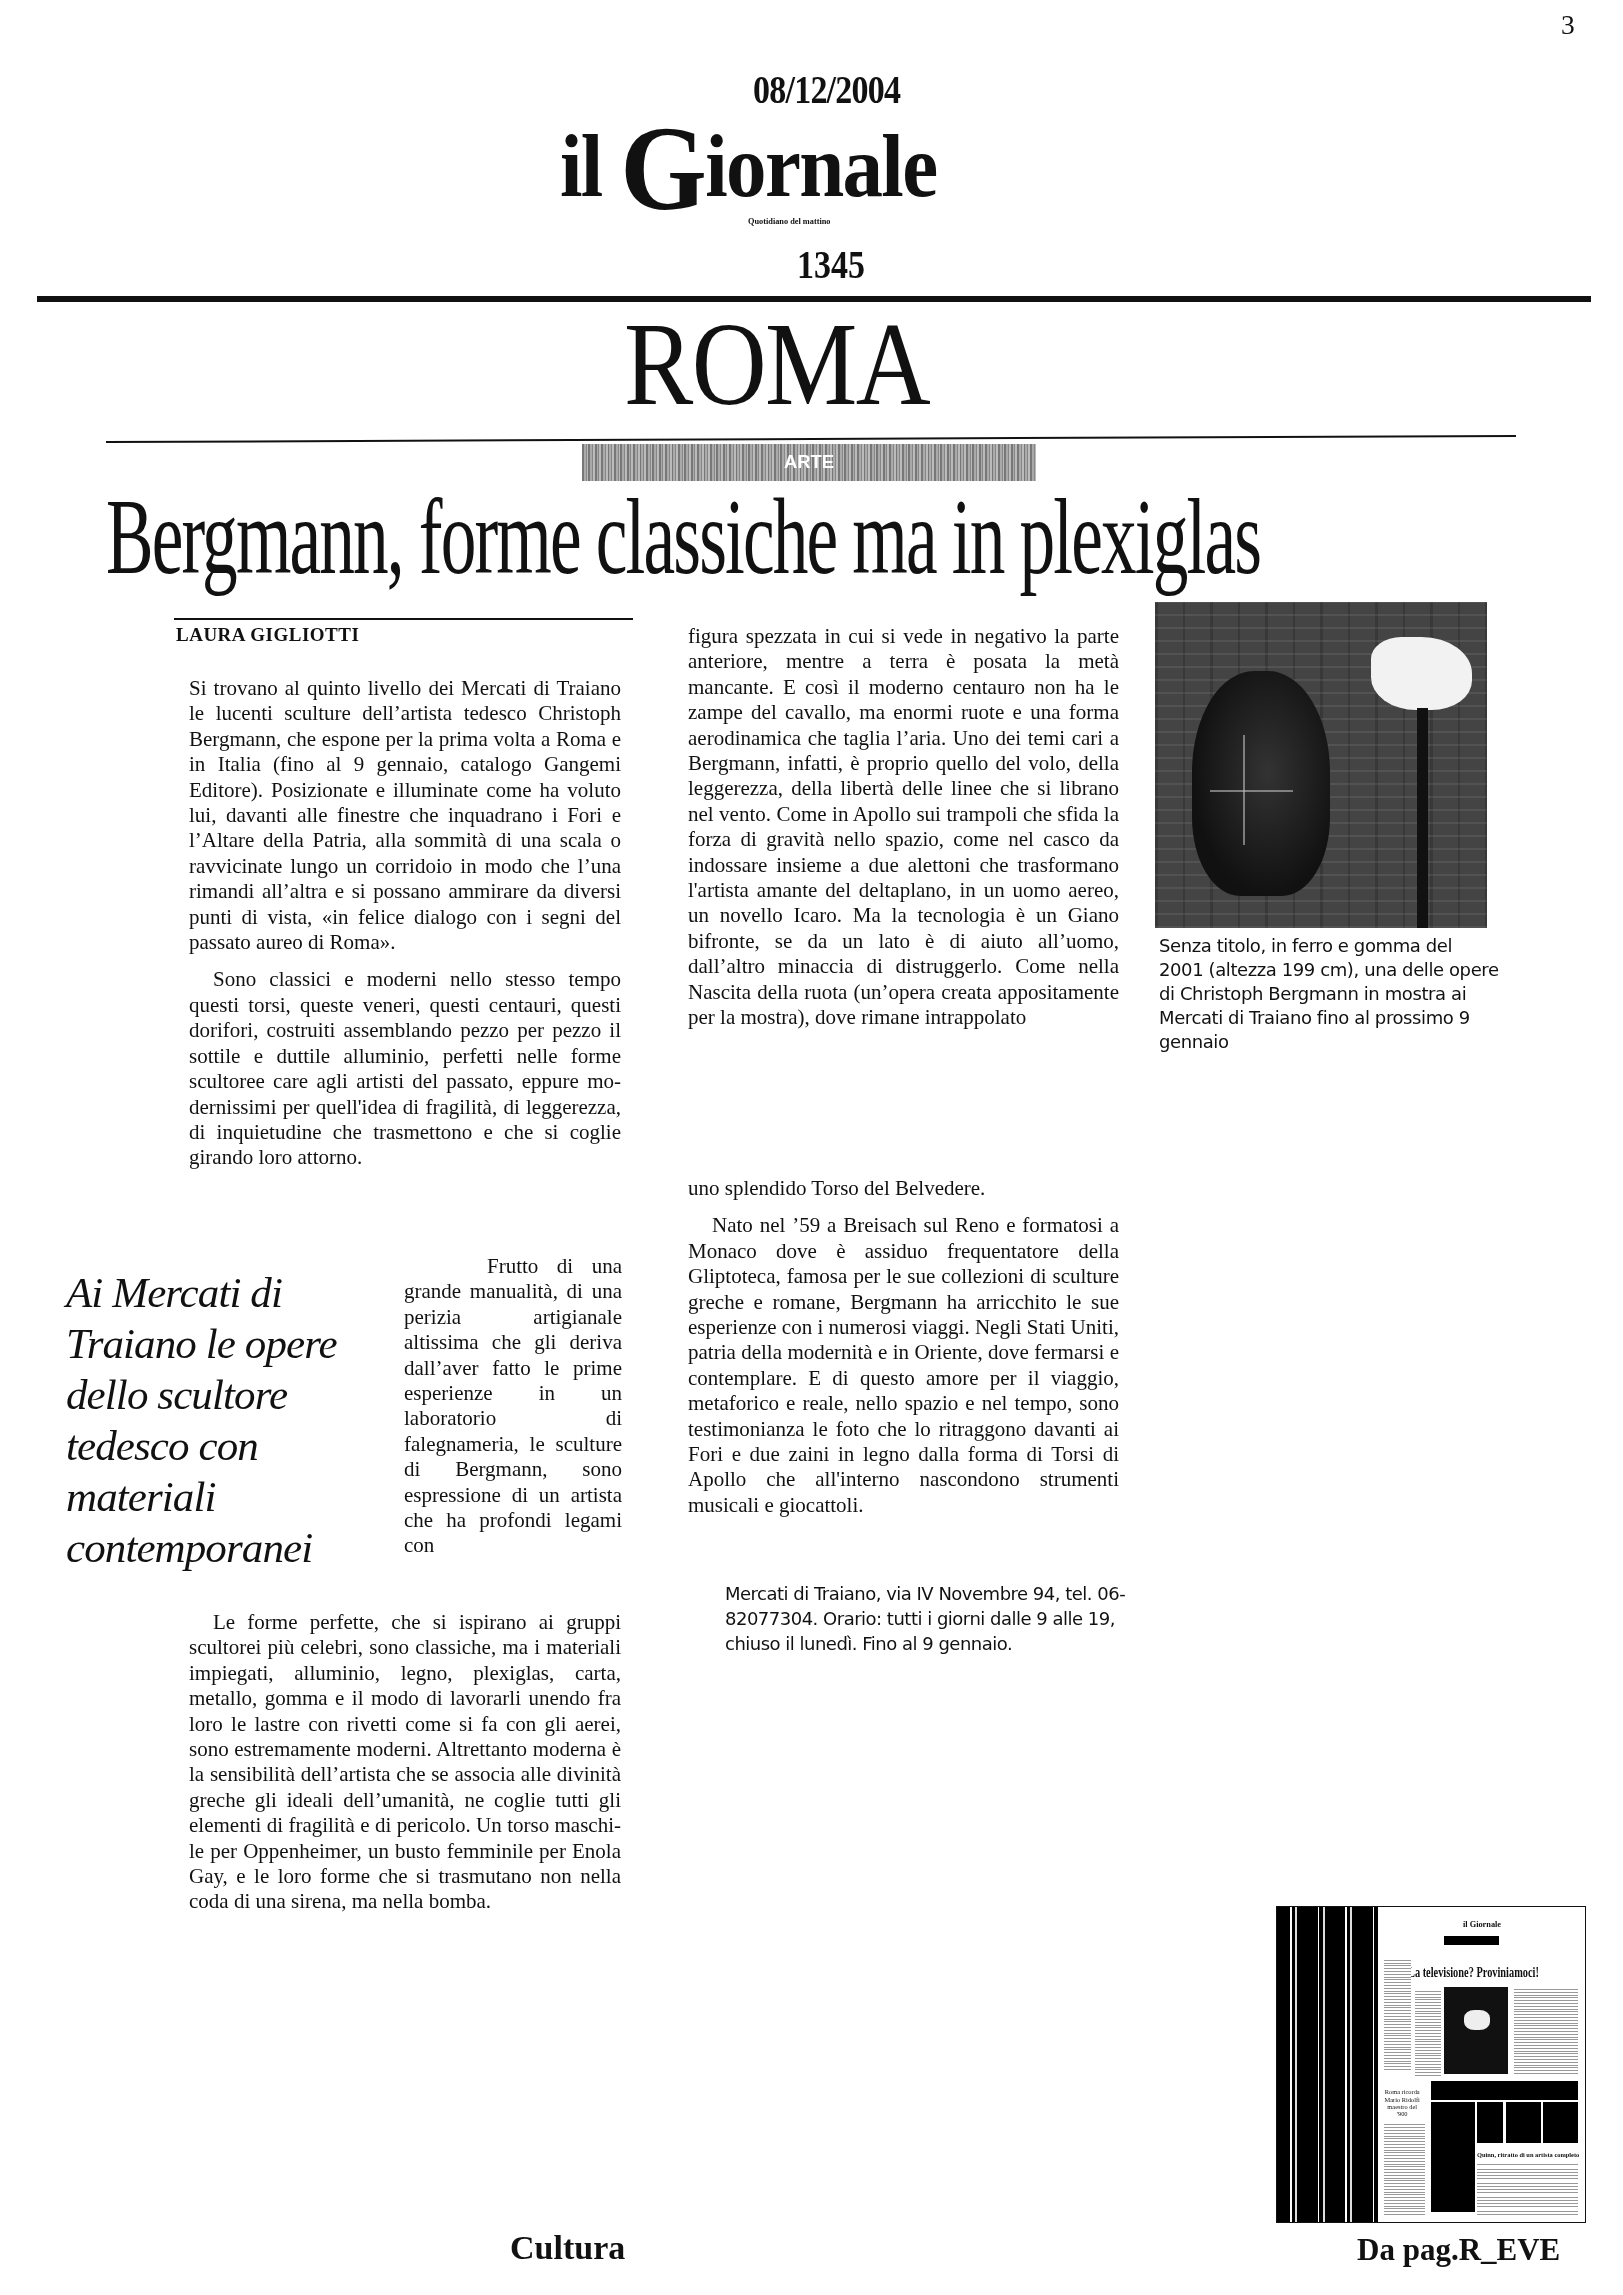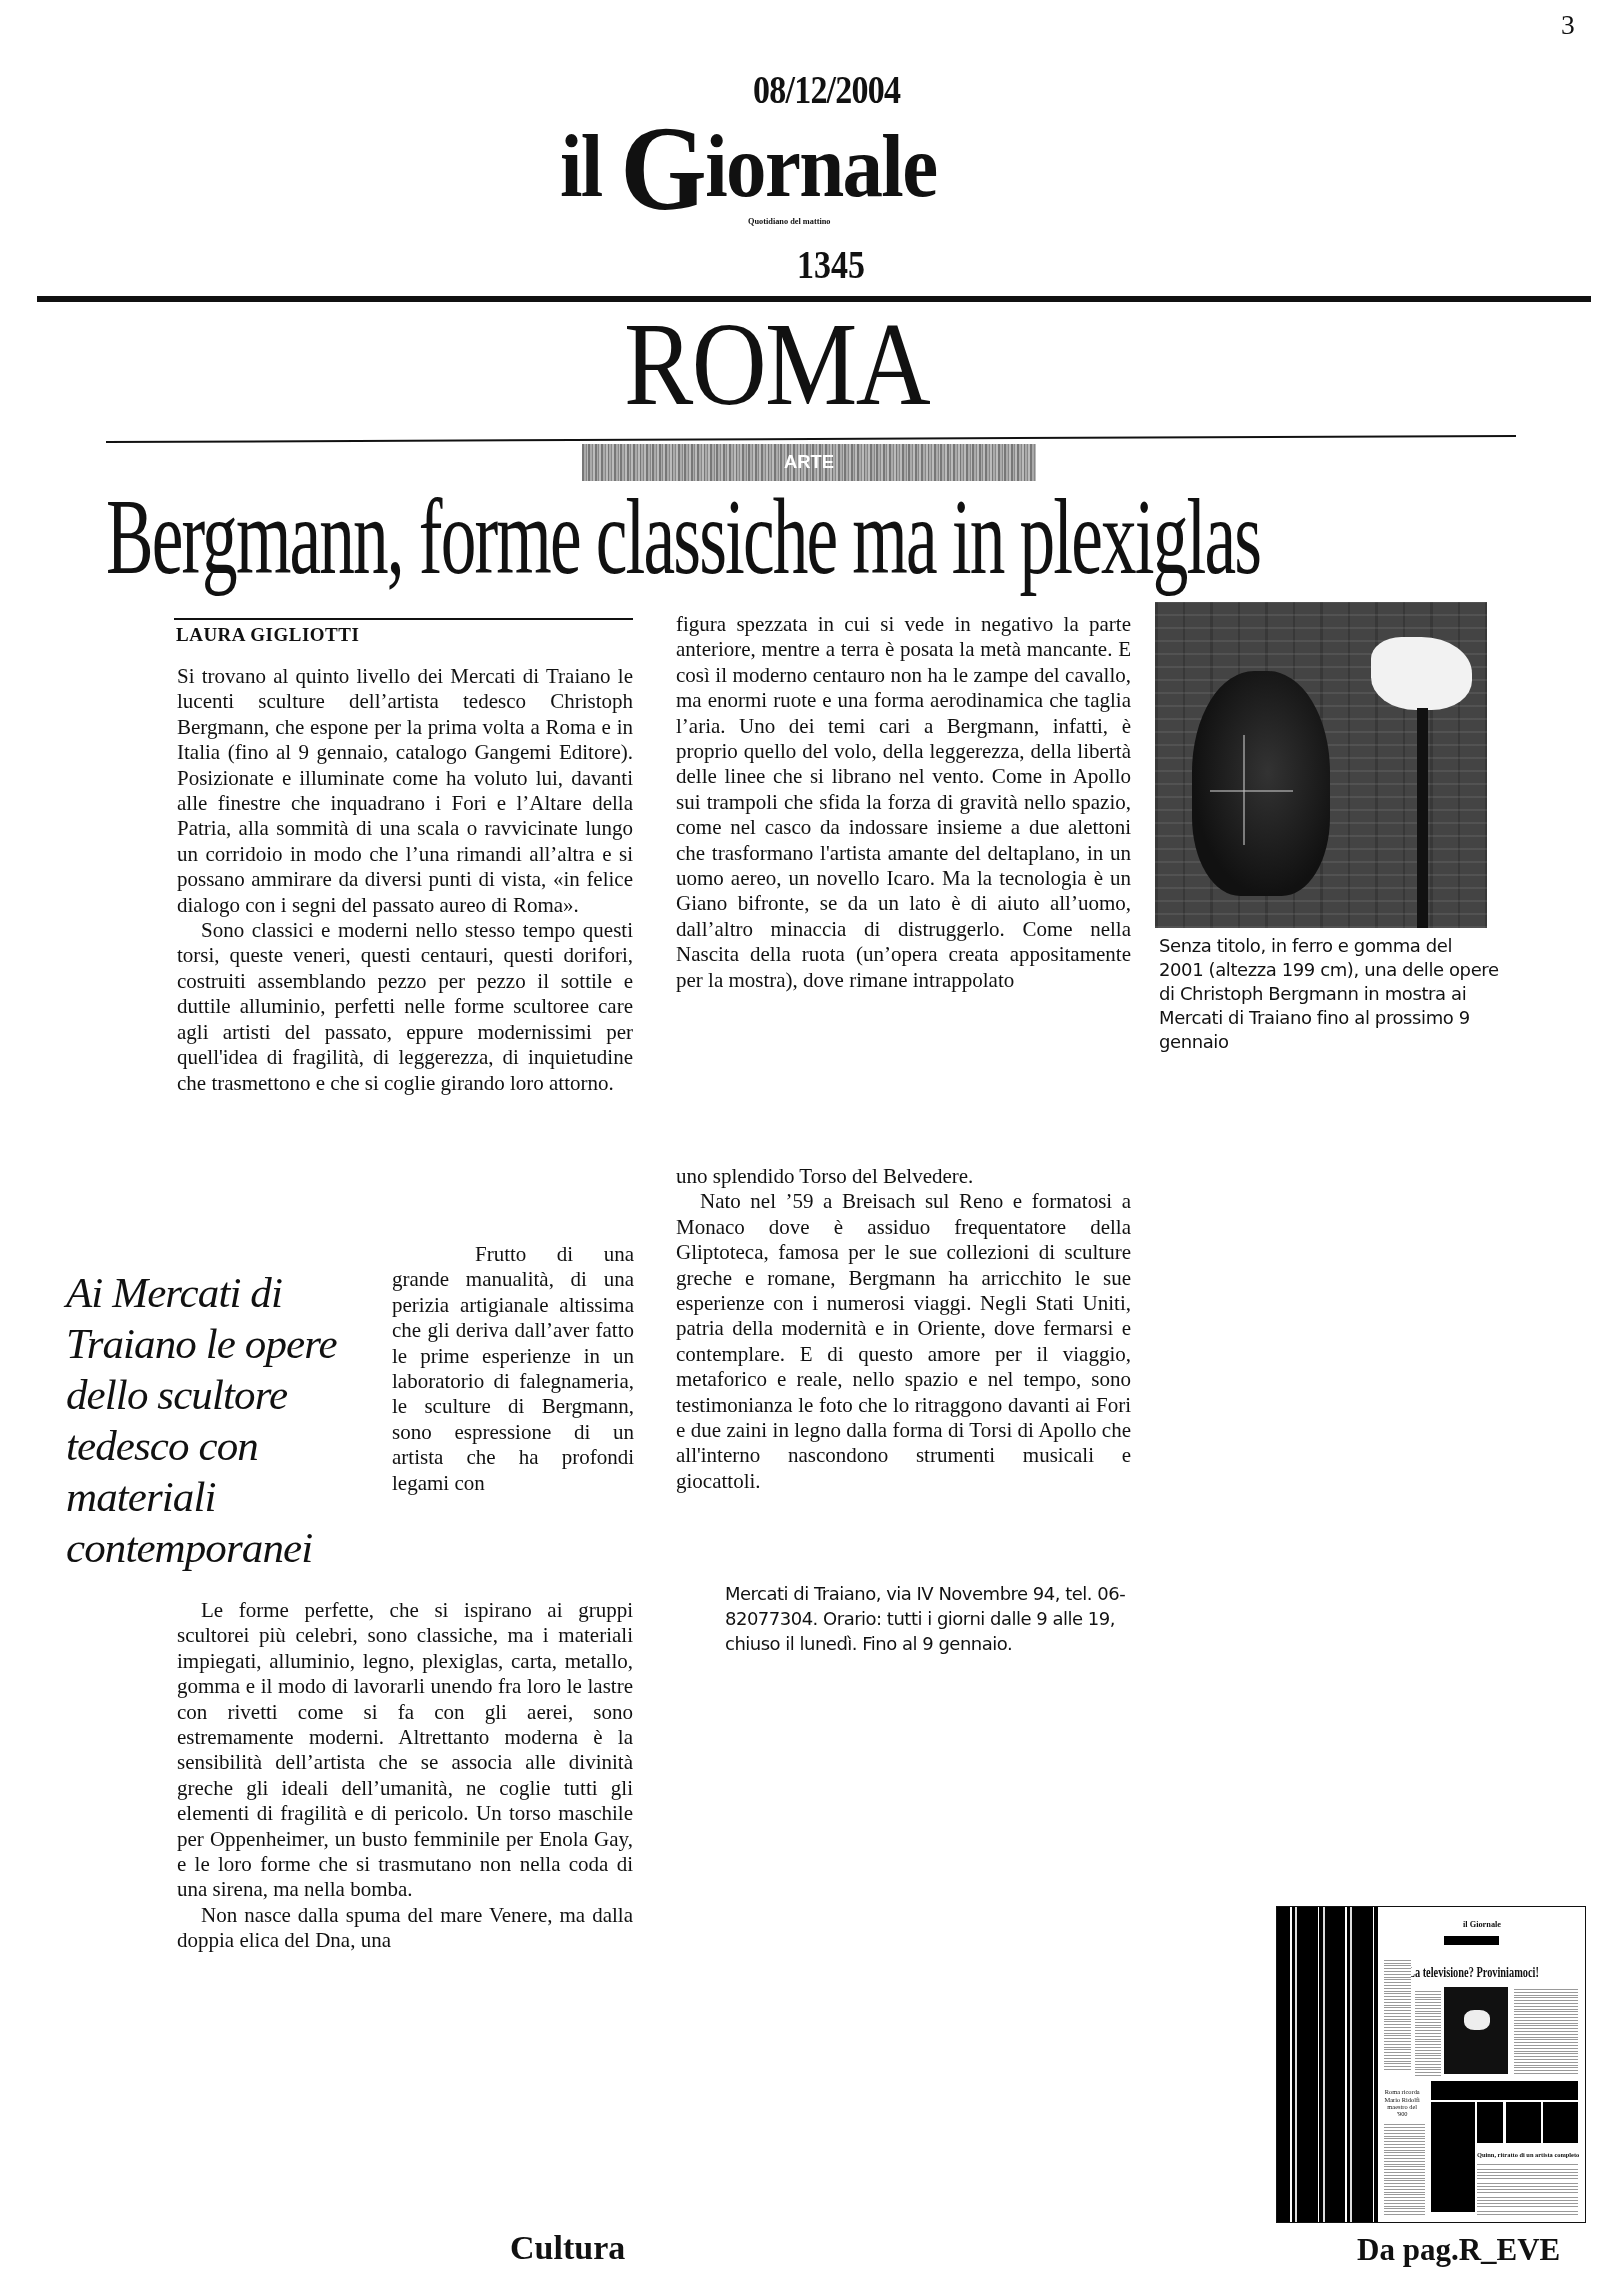--- a/index.html
+++ b/index.html
@@ -15,21 +15,21 @@
   #top-rule { left: 37px; top: 296px; width: 1554px; height: 6.4px; background: #111; }
   #section-title { left: 624px; top: 303px; font-size: 118px; line-height: 1.05; transform: scaleX(0.88); transform-origin: left top; letter-spacing: -1.8px; }
   #section-rule { left: 106px; top: 438px; width: 1410px; height: 1.8px; background: #111; transform: rotate(-0.25deg); }
   #kicker-band { left: 582px; top: 444px; width: 454px; height: 37px;
     background: repeating-linear-gradient(90deg,#777 0 1.8px,#aaa 1.8px 3.7px,#888 3.7px 4.6px,#bbb 4.6px 6.4px);
     display: flex; align-items: center; justify-content: center; }
   #kicker-band span { color: #fff; font-family: "Liberation Sans", sans-serif; font-weight: bold; font-size: 18.4px; padding-bottom: 1.8px; }
   #headline { left: 106px; top: 478px; font-size: 108px; line-height: 1.1; letter-spacing: -2.8px; transform: scaleX(0.66); transform-origin: left top; white-space: nowrap; }
 
   .col { font-size: 21px; line-height: 25.4px; text-align: justify; hyphens: manual; }
-  .col p { margin: 0; }
+  .col p { margin: 12px; }
   .col p.indent { text-indent: 24px; }
 
   #byline-rule { left: 174px; top: 618px; width: 459px; height: 1.8px; background: #111; }
   #byline { left: 176px; top: 624px; font-family: Liberation Serif, serif; font-weight: bold; font-size: 19px; letter-spacing: 0.5px; }
   #col1 { left: 177px; top: 664px; width: 456px; }
   #col1b { left: 392px; top: 1242px; width: 242px; }
   #col1c { left: 177px; top: 1598px; width: 456px; }
 
   #pull-quote { left: 66px; top: 1267px; width: 340px; font-style: italic; font-size: 43px; line-height: 51px; letter-spacing: -0.9px; }
 
@@ -91,21 +91,20 @@
 </div>
 
 <div class="abs" id="pull-quote">Ai Mercati di Traiano le opere dello scultore tedesco con materiali contemporanei</div>
 
 <div class="abs col" id="col1b">
   <p class="indent" style="text-indent:83px">Frutto di una grande manualità, di una perizia arti­gianale altissima che gli deriva dal­l’aver fatto le pri­me esperienze in un laboratorio di falegnameria, le sculture di Berg­mann, sono espressione di un artista che ha pro­fondi legami con</p>
 </div>
 
 <div class="abs col" id="col1c">
   <p class="indent">Le forme perfette, che si ispirano ai gruppi scultorei più celebri, sono classi­che, ma i materiali impiegati, alluminio, legno, plexiglas, carta, metallo, gomma e il modo di lavorarli unendo fra loro le lastre con rivetti come si fa con gli aerei, sono estremamente moderni. Altrettanto moderna è la sensibilità dell’artista che se associa alle divinità greche gli ideali dell’umanità, ne coglie tutti gli elementi di fragilità e di pericolo. Un torso maschi­le per Oppenheimer, un busto femminile per Enola Gay, e le loro forme che si tra­smutano non nella coda di una sirena, ma nella bomba.</p>
-  <p class="indent">Non nasce dalla spuma del mare Vene­re, ma dalla doppia elica del Dna, una</p>
 </div>
 
 <div class="abs col" id="col2">
   <p>figura spezzata in cui si vede in negativo la parte anteriore, mentre a terra è posata la metà mancante. E così il moderno cen­tauro non ha le zampe del cavallo, ma enormi ruote e una forma aerodinamica che taglia l’aria. Uno dei temi cari a Berg­mann, infatti, è proprio quello del volo, della leggerezza, della libertà delle linee che si librano nel vento. Come in Apollo sui trampoli che sfida la forza di gravità nello spazio, come nel casco da indossa­re insieme a due alettoni che trasforma­no l'artista amante del deltaplano, in un uomo aereo, un novello Icaro. Ma la tec­nologia è un Giano bifronte, se da un lato è di aiuto all’uomo, dall’altro minaccia di distruggerlo. Come nella Nascita della ruota (un’opera creata appositamente per la mostra), dove rimane intrappolato</p>
 </div>
 
 <div class="abs col" id="col2b">
   <p>uno splendido Torso del Belvedere.</p>
   <p class="indent">Nato nel ’59 a Breisach sul Reno e for­matosi a Monaco dove è assiduo frequen­tatore della Gliptoteca, famosa per le sue collezioni di sculture greche e romane, Bergmann ha arricchito le sue esperienze con i numerosi viaggi. Negli Stati Uniti, patria della modernità e in Oriente, dove fermarsi e contemplare. E di questo amo­re per il viaggio, metaforico e reale, nello spazio e nel tempo, sono testimonianza le foto che lo ritraggono davanti ai Fori e due zaini in legno dalla forma di Torsi di Apollo che all'interno nascondono stru­menti musicali e giocattoli.</p>
 </div>

